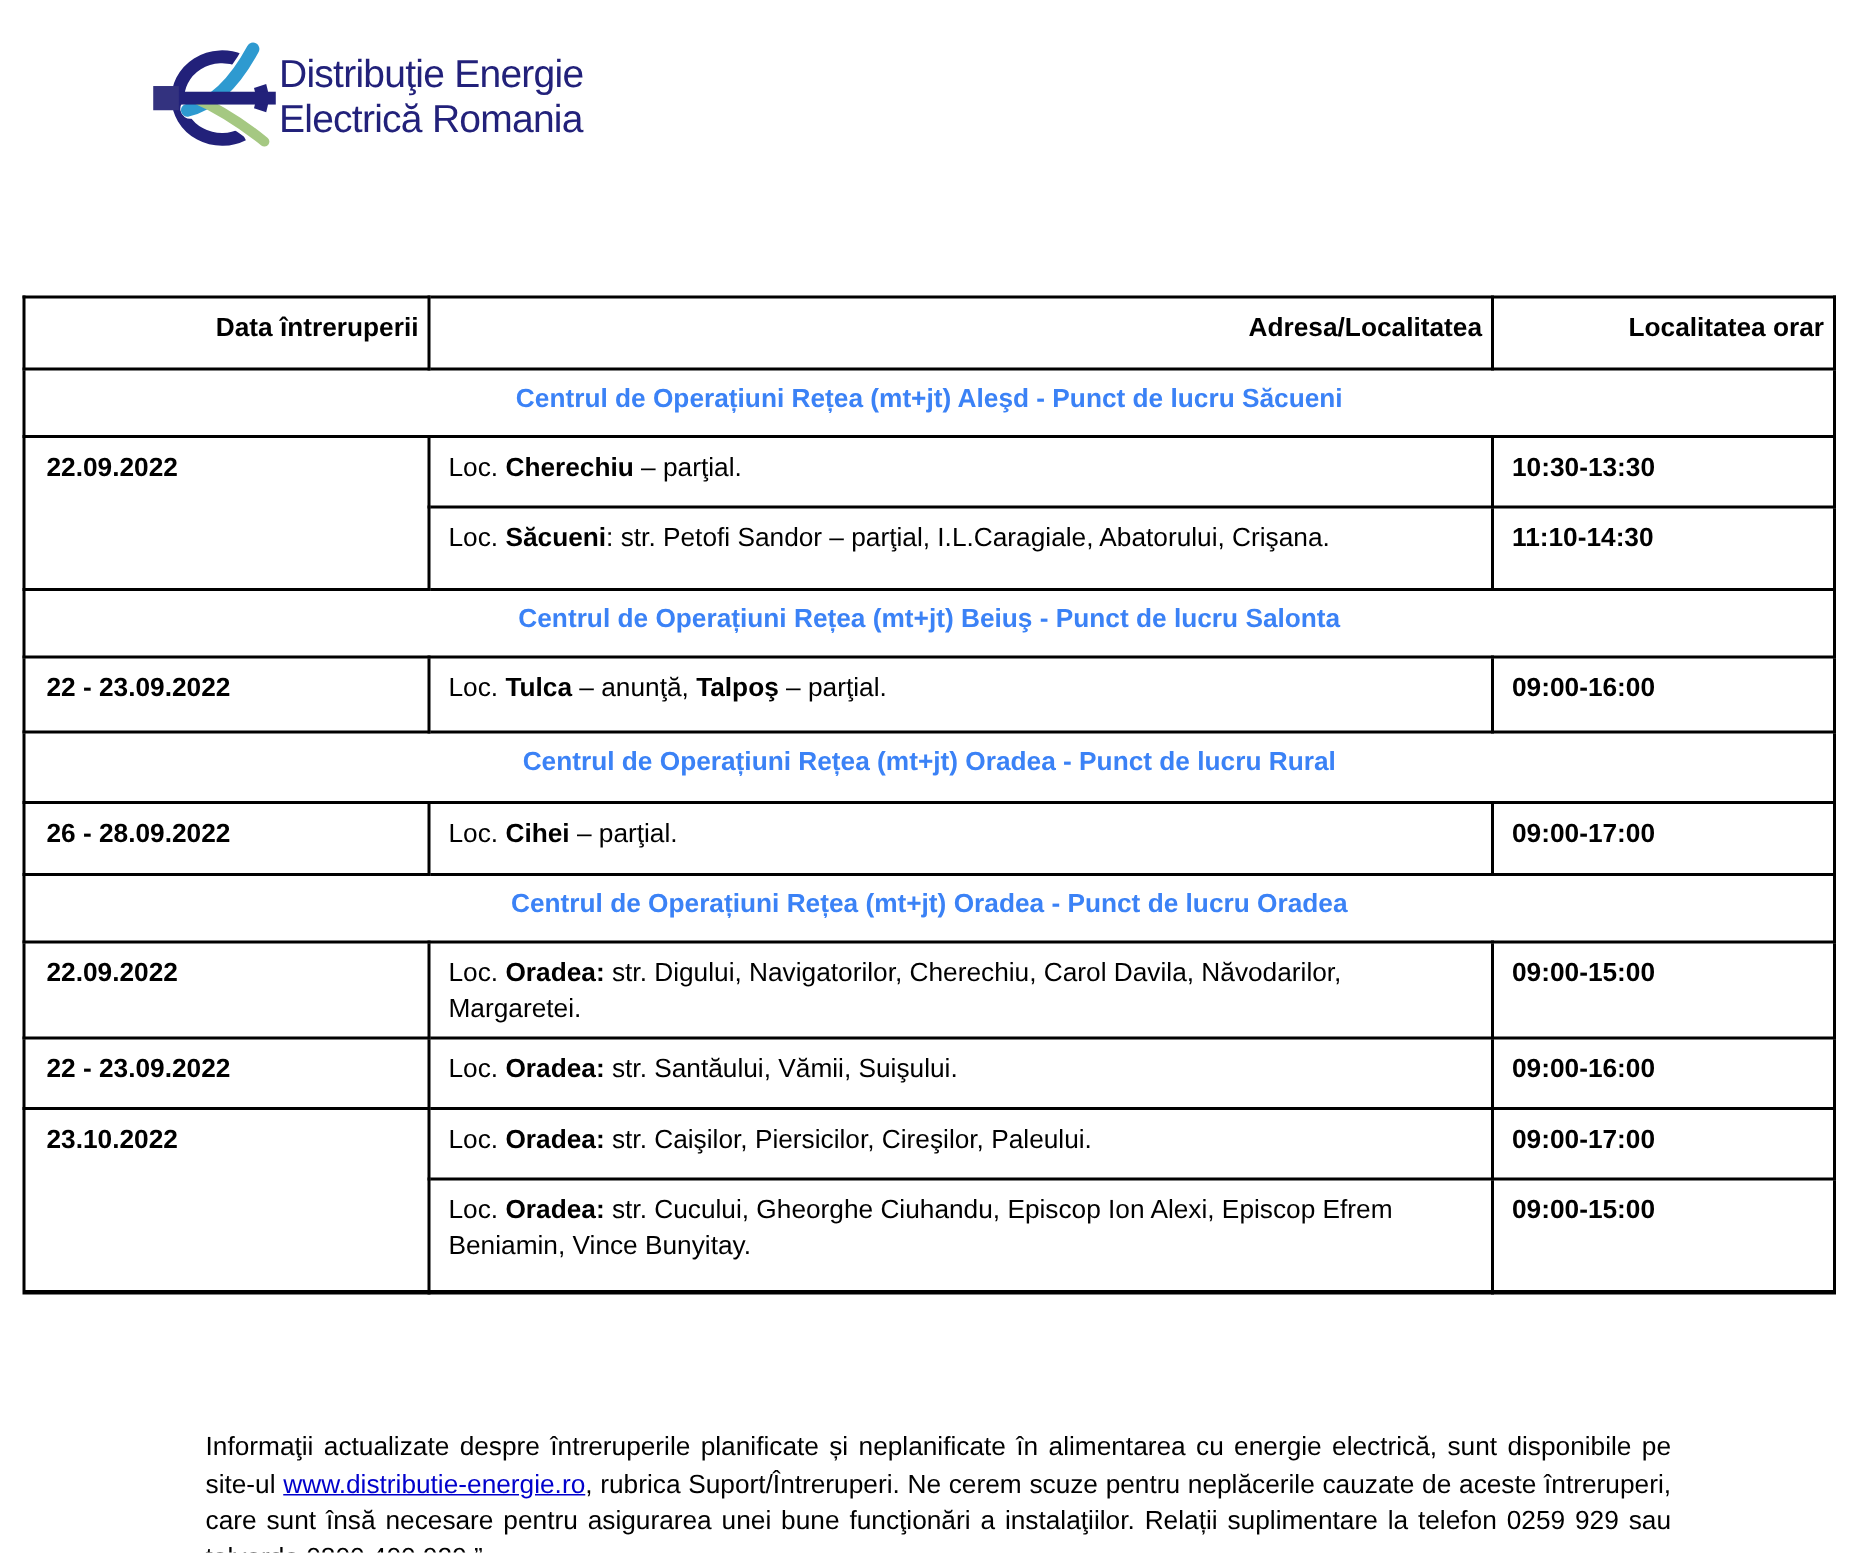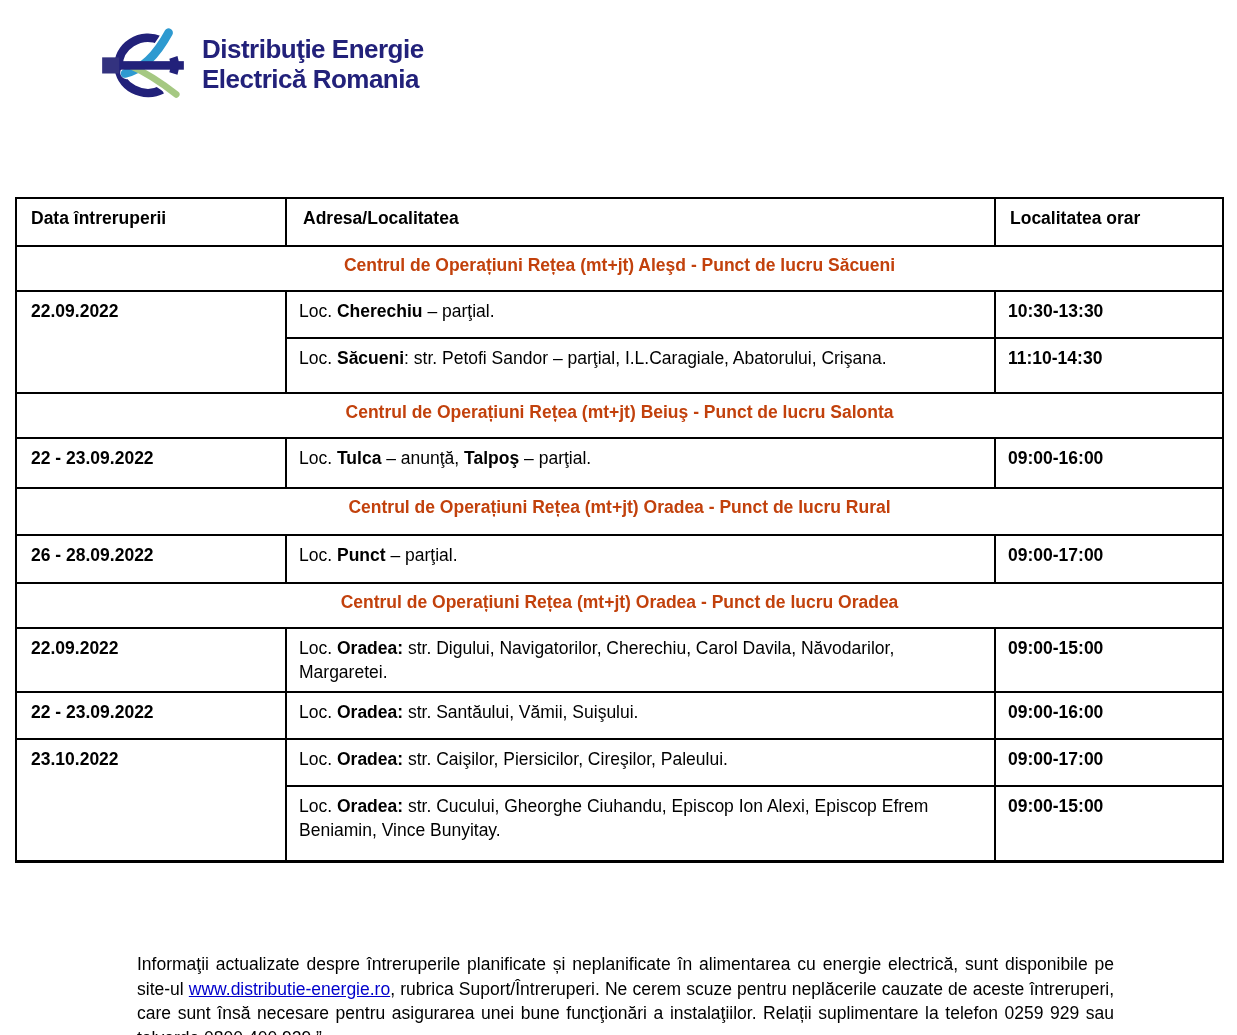--- a/index.html
+++ b/index.html
@@ -10,22 +10,22 @@
     width:1237px; height:1035px;
     position:relative;
     overflow:hidden;
   }
   .page { position:absolute; inset:0; background:#fff; }
 
   
   .logo { position:absolute; left:100px; top:26px; display:flex; align-items:center; }
   .logo-icon { width:86px; height:76px; flex:0 0 auto; }
   .logo-text {
-    margin-left:16px;
-    font-weight:700;
+    margin-left:0;
+    font-weight:400;
     font-size:26px;
     line-height:30px;
     color:#22217a;
     letter-spacing:-0.5px;
   }
 
   
   .intro {
     position:absolute; left:137px; top:124px; width:948px;
     font-size:17.5px; line-height:24px;
@@ -42,24 +42,24 @@
   }
   table.outages col.c1 { width:270px; }
   table.outages col.c2 { width:709px; }
   table.outages col.c3 { width:228px; }
   table.outages th, table.outages td {
     border:2px solid #000;
     vertical-align:top;
     line-height:24px;
   }
   table.outages { border:2px solid #000; border-bottom-width:3px; }
-  th.hdr { font-weight:700; text-align:left; padding:7px 6px 7px 14px; }
-  th.hdr.center { text-align:left; padding-left:16px; }
+  th.hdr { font-weight:700; text-align:right; padding:7px 6px 7px 14px; }
+  th.hdr.center { text-align:right; padding-left:16px; }
   td.section {
-    color:#c2410c; font-weight:700; text-align:center;
+    color:#3b82f6; font-weight:700; text-align:center;
     padding:6px 8px;
   }
   td.date { font-weight:700; padding:7px 8px 7px 14px; }
   td.addr { padding:7px 12px; }
   td.time { font-weight:700; padding:7px 8px 7px 12px; }
   tr.rh48 { height:48px; } tr.rh45 { height:45px; } tr.rh47 { height:47px; }
   tr.rh73 { height:55px; } tr.rh50 { height:50px; } tr.rh75 { height:75px; }
 
   
   .footer {
@@ -133,21 +133,21 @@
         <td class="date">22 - 23.09.2022</td>
         <td class="addr"><span>Loc. </span><span class="b">Tulca</span><span> – anunţă, </span><span class="b">Talpoş</span><span> – parţial.</span></td>
         <td class="time">09:00-16:00</td>
       </tr>
 
       <tr class="rh47">
         <td class="section" colspan="3">Centrul de Operațiuni Rețea (mt+jt) Oradea - Punct de lucru Rural</td>
       </tr>
       <tr class="rh48">
         <td class="date">26 - 28.09.2022</td>
-        <td class="addr"><span>Loc. </span><span class="b">Punct</span><span> – parţial.</span></td>
+        <td class="addr"><span>Loc. </span><span class="b">Cihei</span><span> – parţial.</span></td>
         <td class="time">09:00-17:00</td>
       </tr>
 
       <tr class="rh45">
         <td class="section" colspan="3">Centrul de Operațiuni Rețea (mt+jt) Oradea - Punct de lucru Oradea</td>
       </tr>
       <tr class="rh73">
         <td class="date">22.09.2022</td>
         <td class="addr"><span>Loc. </span><span class="b">Oradea:</span><span> str. Digului, Navigatorilor, Cherechiu, Carol Davila, Năvodarilor, Margaretei.</span></td>
         <td class="time">09:00-15:00</td>

